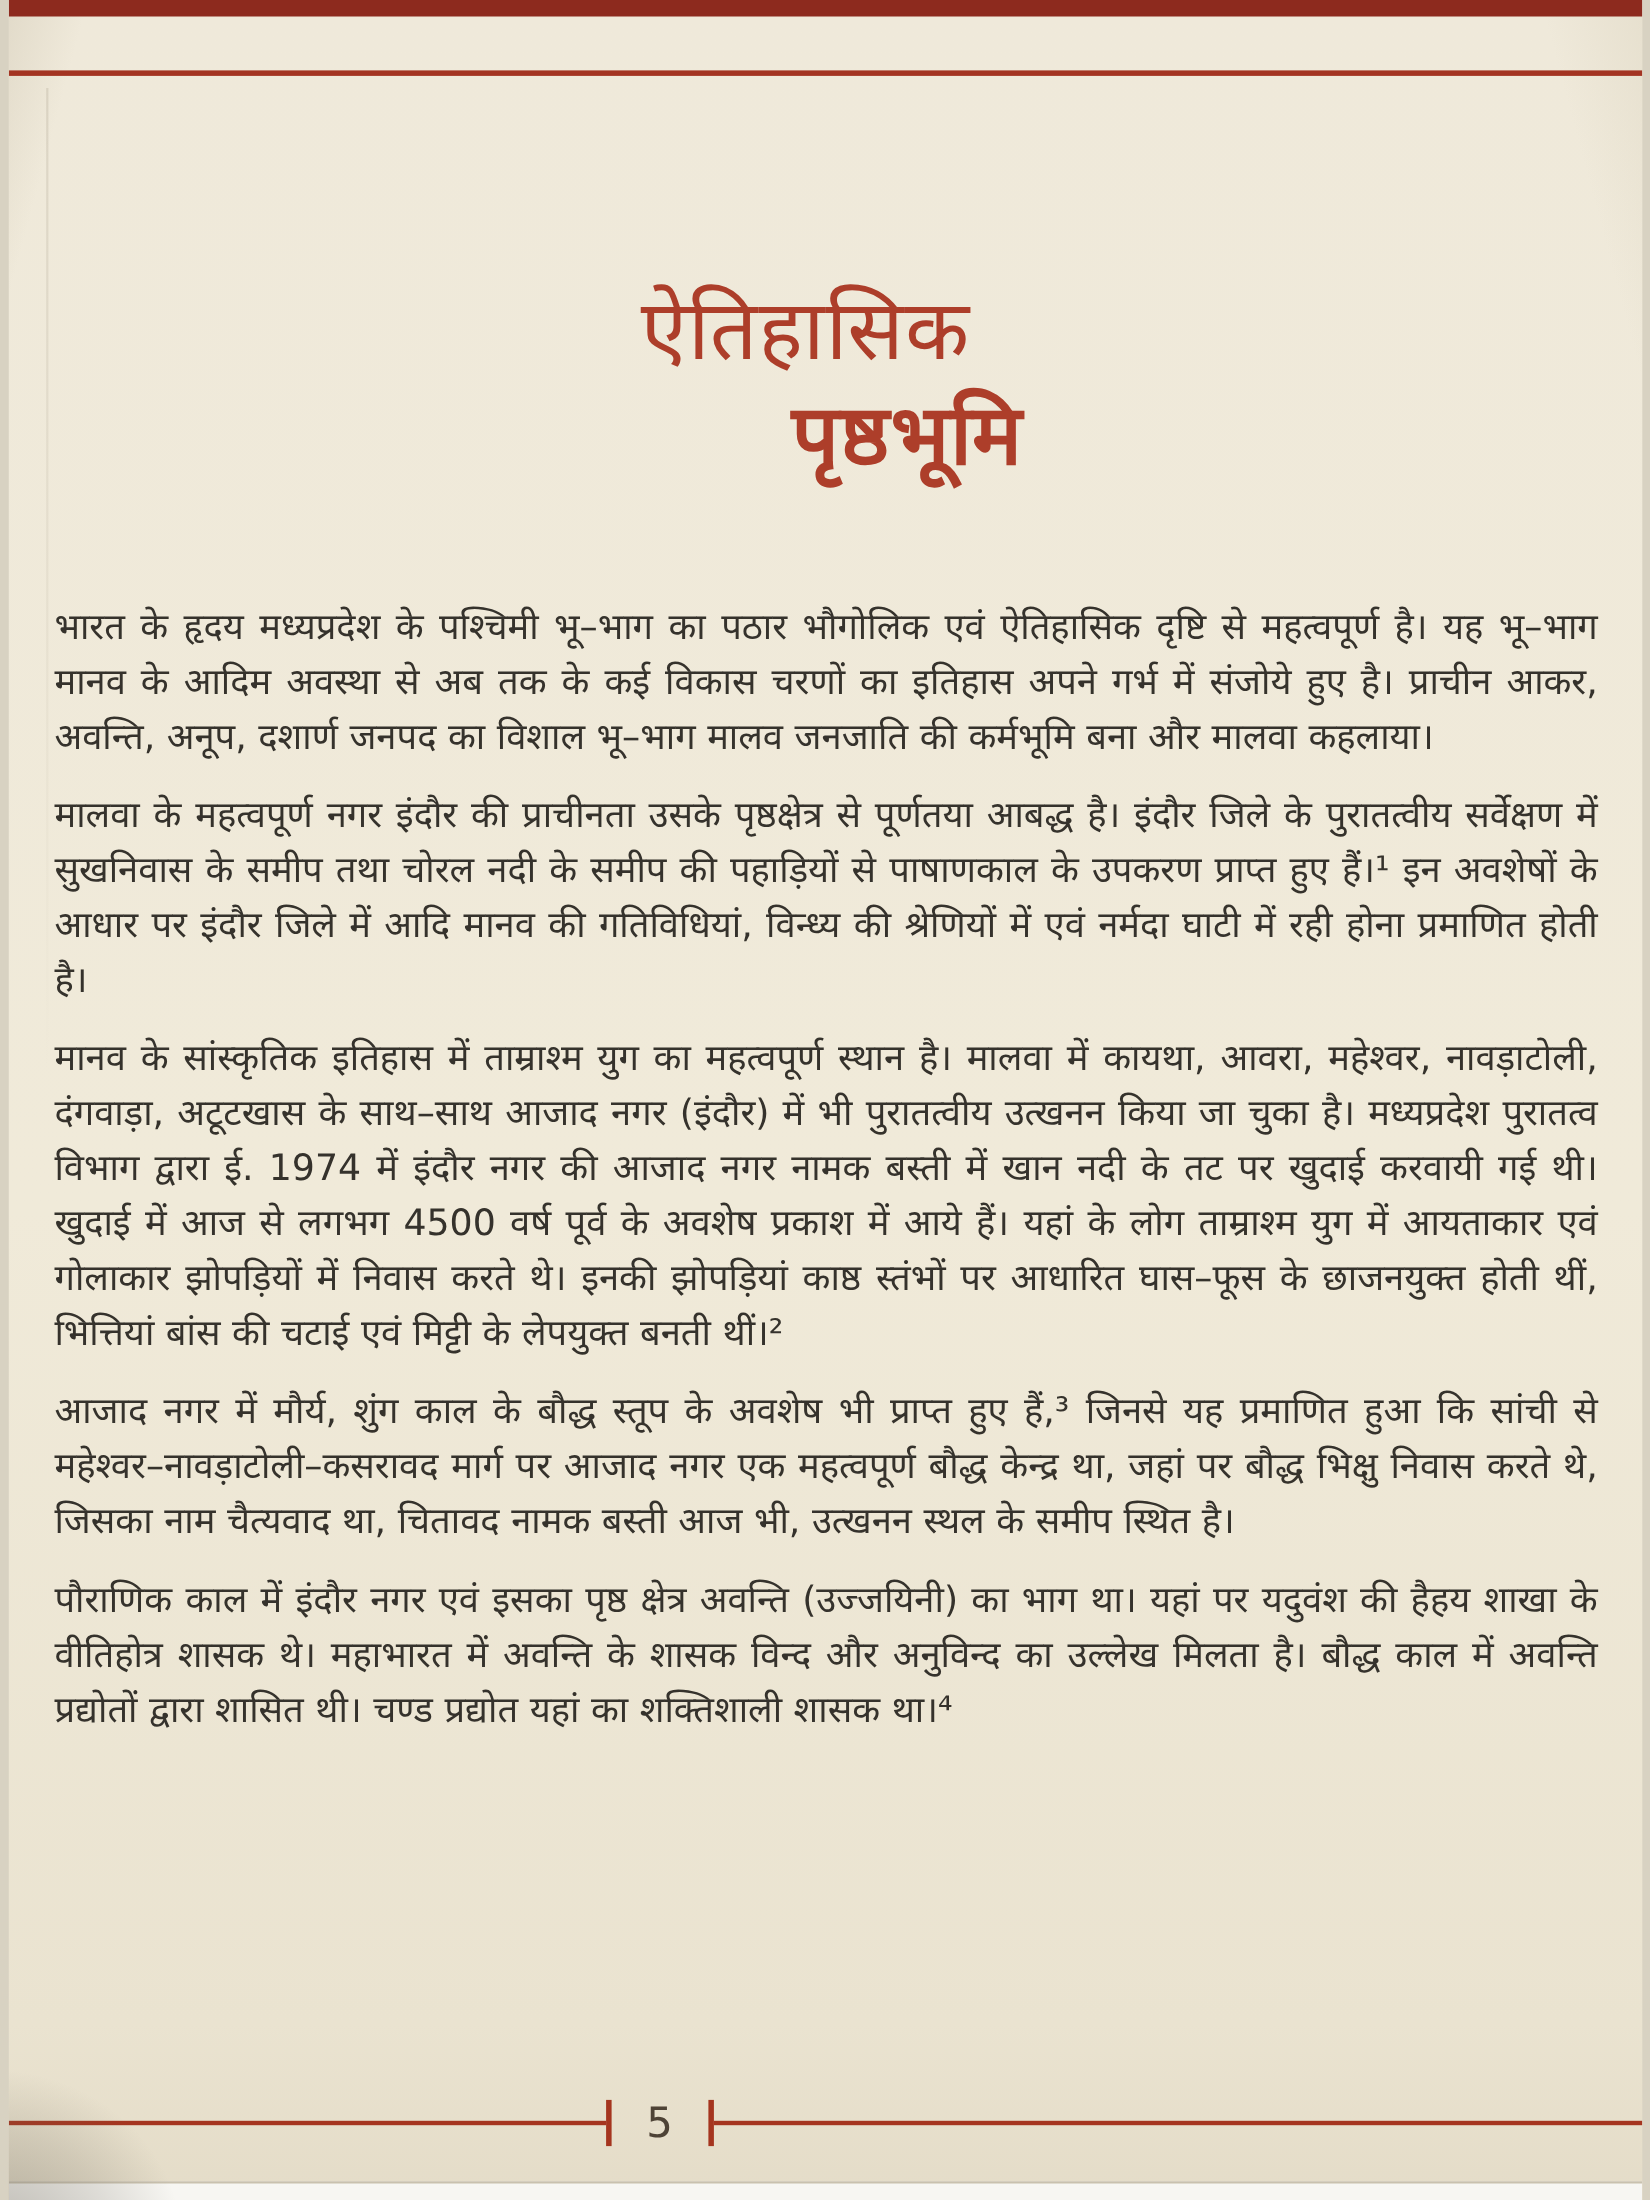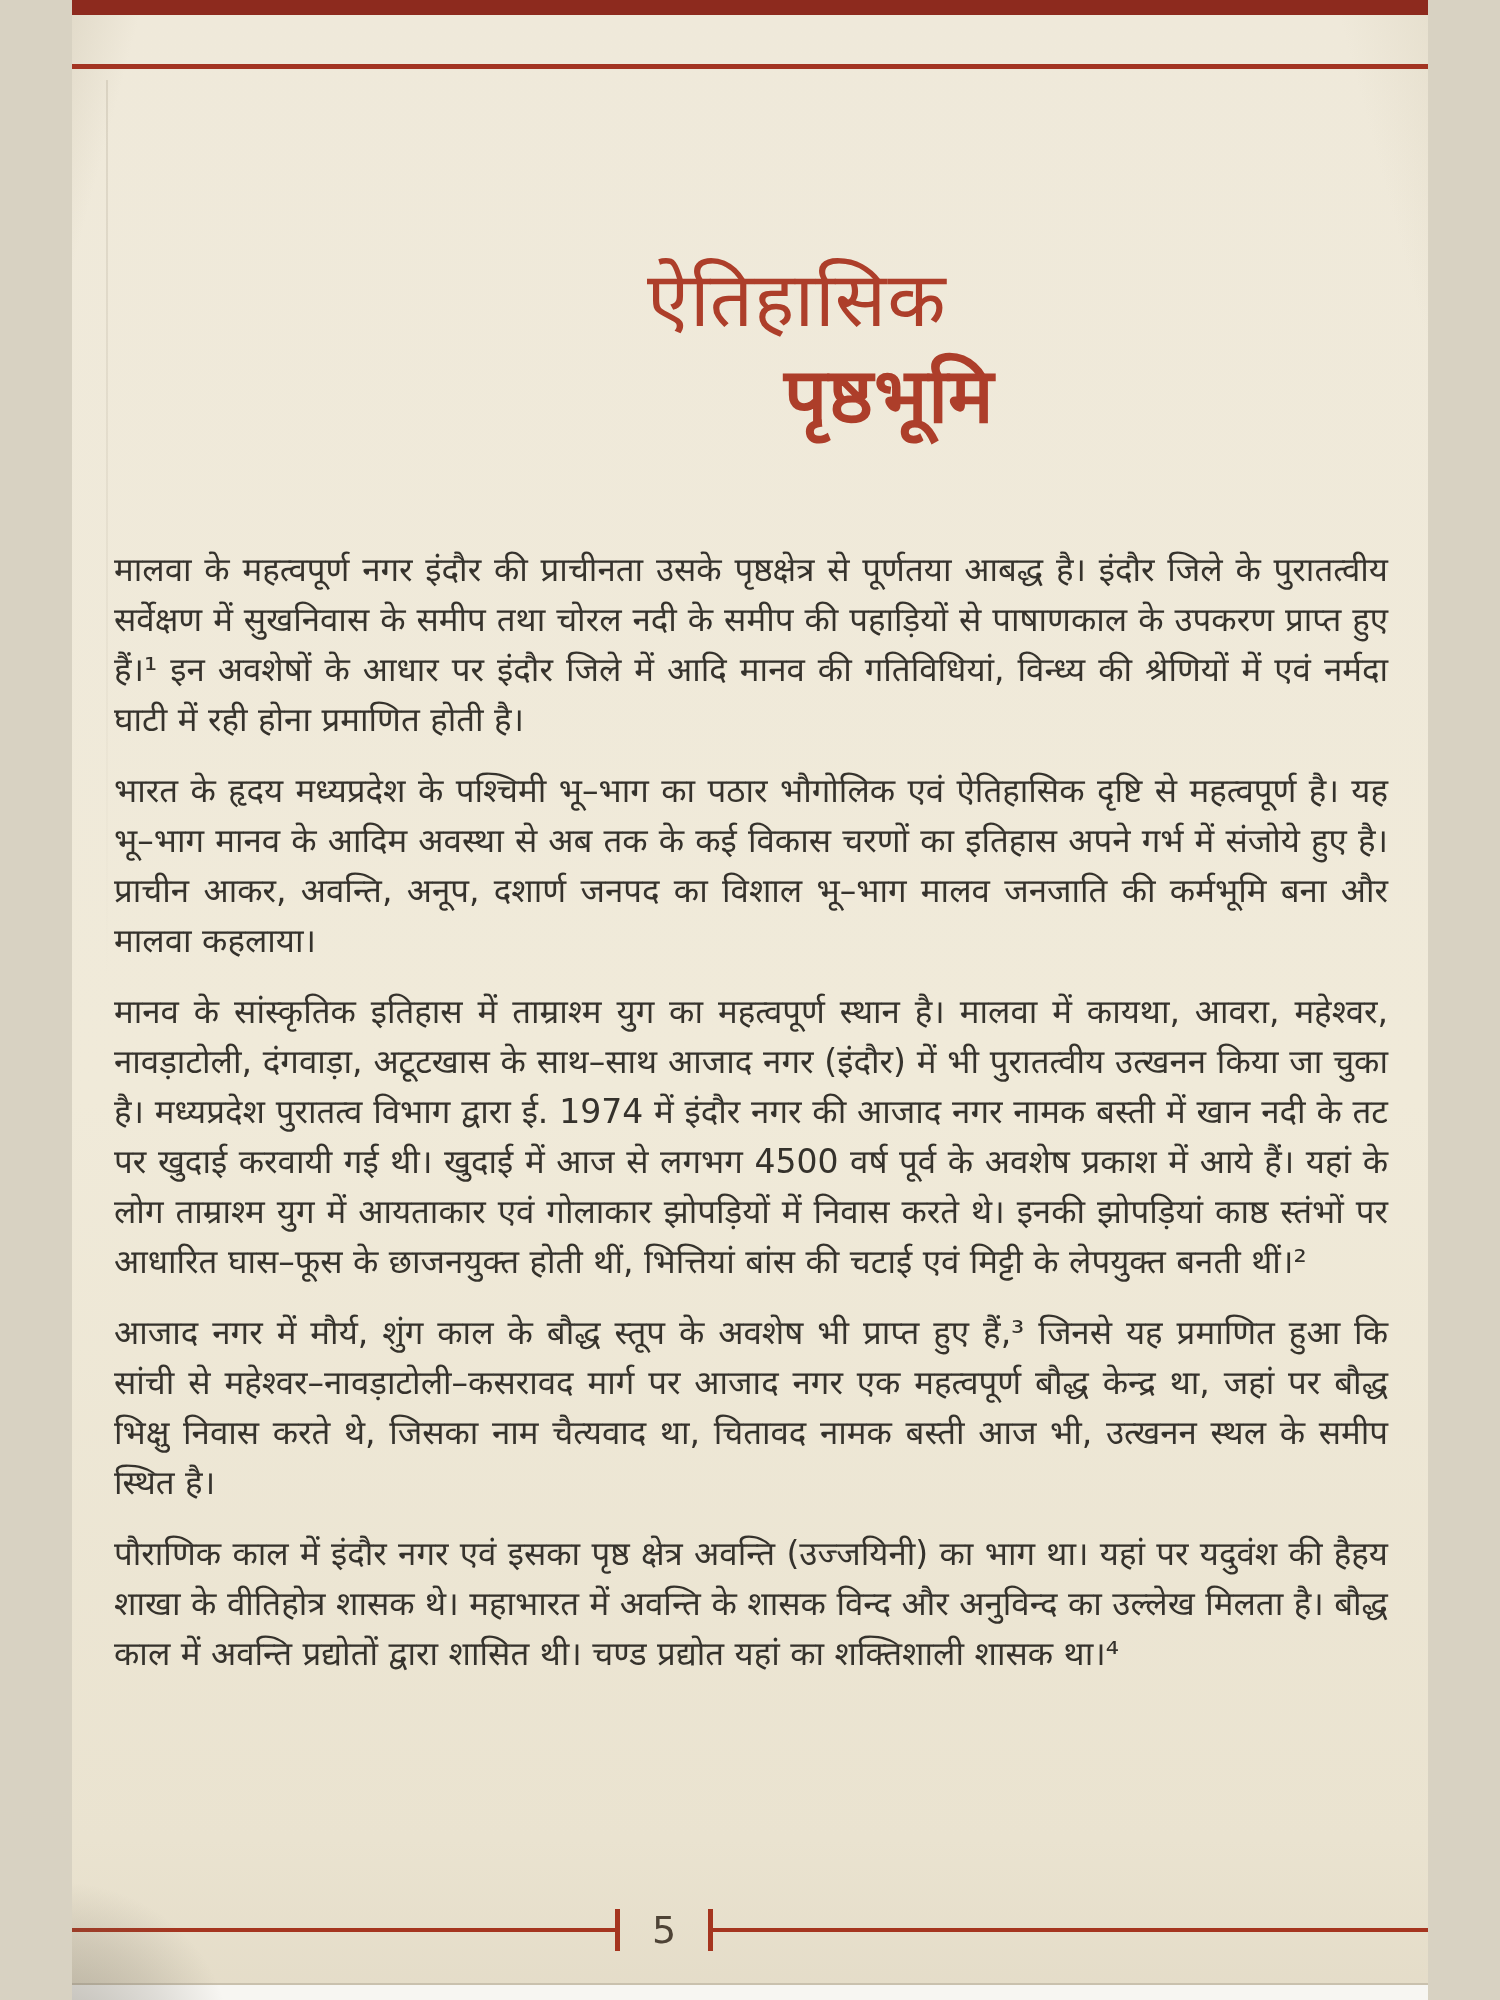--- a/index.html
+++ b/index.html
@@ -3,21 +3,21 @@
 <meta charset="utf-8">
 <style>
   html, body {
     margin: 0;
     padding: 0;
     background: #d8d2c2;
     font-family: "DejaVu Sans", "Liberation Sans", sans-serif;
   }
   .page {
     position: relative;
-    width: 1356px;
+    width: 1485px;
     height: 2000px;
     margin: 0 auto;
     background:
       linear-gradient(105deg, rgba(190,180,158,0.28) 0px, rgba(190,180,158,0.0) 70px),
       linear-gradient(255deg, rgba(205,196,172,0.25) 0px, rgba(205,196,172,0.0) 90px),
       linear-gradient(180deg, #efe9da 0%, #f0ead9 55%, #eae3d0 92%, #e4dcc8 100%);
     overflow: hidden;
   }
   
   .page::before {
@@ -121,22 +121,22 @@
 
   <div class="top-bar"></div>
   <div class="top-rule"></div>
 
   <h1 class="title">
     <span class="t1">ऐतिहासिक</span>
     <span class="t2">पृष्ठभूमि</span>
   </h1>
 
   <div class="body-text">
+    <p>भारत के हृदय मध्यप्रदेश के पश्चिमी भू–भाग का पठार भौगोलिक एवं ऐतिहासिक दृष्टि से महत्वपूर्ण है। यह भू–भाग मानव के आदिम अवस्था से अब तक के कई विकास चरणों का इतिहास अपने गर्भ में संजोये हुए है। प्राचीन आकर, अवन्ति, अनूप, दशार्ण जनपद का विशाल भू–भाग मालव जनजाति की कर्मभूमि बना और मालवा कहलाया।</p>
     <p>मालवा के महत्वपूर्ण नगर इंदौर की प्राचीनता उसके पृष्ठक्षेत्र से पूर्णतया आबद्ध है। इंदौर जिले के पुरातत्वीय सर्वेक्षण में सुखनिवास के समीप तथा चोरल नदी के समीप की पहाड़ियों से पाषाणकाल के उपकरण प्राप्त हुए हैं।¹ इन अवशेषों के आधार पर इंदौर जिले में आदि मानव की गतिविधियां, विन्ध्य की श्रेणियों में एवं नर्मदा घाटी में रही होना प्रमाणित होती है।</p>
-    <p>भारत के हृदय मध्यप्रदेश के पश्चिमी भू–भाग का पठार भौगोलिक एवं ऐतिहासिक दृष्टि से महत्वपूर्ण है। यह भू–भाग मानव के आदिम अवस्था से अब तक के कई विकास चरणों का इतिहास अपने गर्भ में संजोये हुए है। प्राचीन आकर, अवन्ति, अनूप, दशार्ण जनपद का विशाल भू–भाग मालव जनजाति की कर्मभूमि बना और मालवा कहलाया।</p>
     <p>मानव के सांस्कृतिक इतिहास में ताम्राश्म युग का महत्वपूर्ण स्थान है। मालवा में कायथा, आवरा, महेश्वर, नावड़ाटोली, दंगवाड़ा, अटूटखास के साथ–साथ आजाद नगर (इंदौर) में भी पुरातत्वीय उत्खनन किया जा चुका है। मध्यप्रदेश पुरातत्व विभाग द्वारा ई. 1974 में इंदौर नगर की आजाद नगर नामक बस्ती में खान नदी के तट पर खुदाई करवायी गई थी। खुदाई में आज से लगभग 4500 वर्ष पूर्व के अवशेष प्रकाश में आये हैं। यहां के लोग ताम्राश्म युग में आयताकार एवं गोलाकार झोपड़ियों में निवास करते थे। इनकी झोपड़ियां काष्ठ स्तंभों पर आधारित घास–फूस के छाजनयुक्त होती थीं, भित्तियां बांस की चटाई एवं मिट्टी के लेपयुक्त बनती थीं।²</p>
     <p>आजाद नगर में मौर्य, शुंग काल के बौद्ध स्तूप के अवशेष भी प्राप्त हुए हैं,³ जिनसे यह प्रमाणित हुआ कि सांची से महेश्वर–नावड़ाटोली–कसरावद मार्ग पर आजाद नगर एक महत्वपूर्ण बौद्ध केन्द्र था, जहां पर बौद्ध भिक्षु निवास करते थे, जिसका नाम चैत्यवाद था, चितावद नामक बस्ती आज भी, उत्खनन स्थल के समीप स्थित है।</p>
     <p>पौराणिक काल में इंदौर नगर एवं इसका पृष्ठ क्षेत्र अवन्ति (उज्जयिनी) का भाग था। यहां पर यदुवंश की हैहय शाखा के वीतिहोत्र शासक थे। महाभारत में अवन्ति के शासक विन्द और अनुविन्द का उल्लेख मिलता है। बौद्ध काल में अवन्ति प्रद्योतों द्वारा शासित थी। चण्ड प्रद्योत यहां का शक्तिशाली शासक था।⁴</p>
   </div>
 
   <div class="footer">
     <div class="rule-left"></div>
     <div class="tick"></div>
     <span class="pagenum">5</span>
     <div class="tick"></div>

